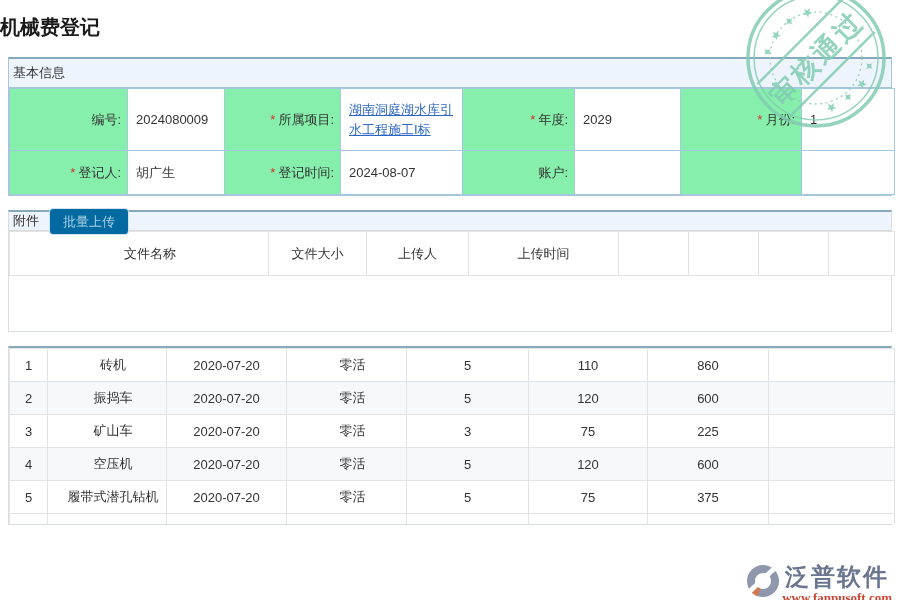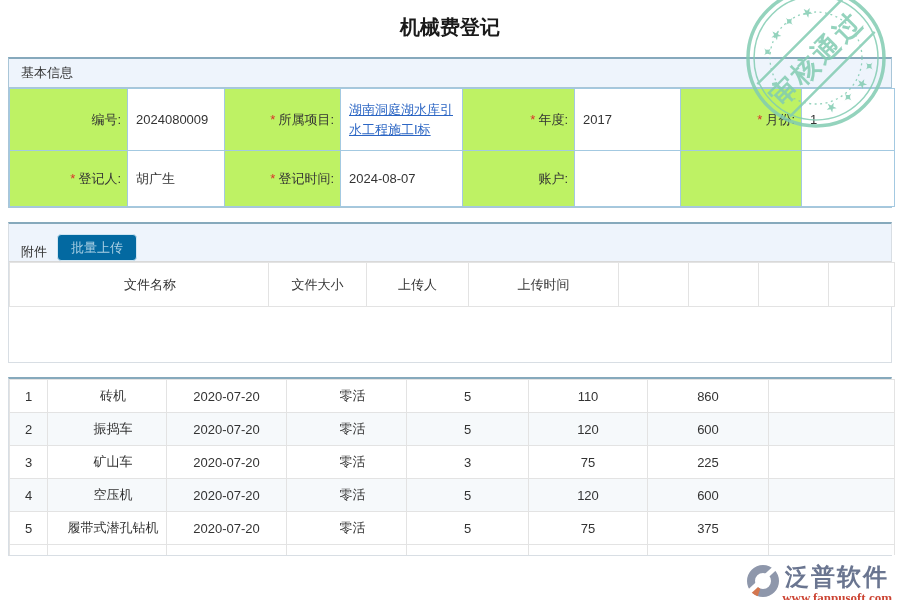--- a/index.html
+++ b/index.html
@@ -3,45 +3,45 @@
 <meta charset="utf-8">
 <style>
   * { margin:0; padding:0; box-sizing:border-box; }
   html,body { background:#fff; }
   .page {
     position:relative; width:900px; height:600px; overflow:hidden;
     background:#fff; font-family:"Liberation Sans","DejaVu Sans",sans-serif;
     color:#333; font-size:13px;
   }
   .page-title {
-    text-align:center; font-size:20px; font-weight:bold; color:#1a1a1a;
+    font-size:20px; font-weight:bold; color:#1a1a1a;
     padding-top:14px; height:57px;
   }
   .panel { margin:0 8px; border:1px solid #a9c6d8; border-top:2px solid #86a9bc; }
   .panel + .panel { margin-top:14px; }
   .panel-header {
     background:#eef4fc; display:flex; align-items:center; gap:10px;
-    padding:0 12px; border-bottom:1px solid #a9c6d8;
+    padding:0 4px; border-bottom:1px solid #a9c6d8;
   }
   .panel-header .sec-title { font-size:13px; color:#333; }
   .ph-basic { height:29px; }
-  .ph-std { height:38px;align-items:flex-end; }
+  .ph-std { height:19px; }
   .panel.gray { border:1px solid #d8dee4; border-top:2px solid #86a9bc; }
   .panel.gray .panel-header { border-bottom:1px solid #d9d9d9; }
 
   table { border-collapse:collapse; table-layout:fixed; width:100%; }
 
   
   .form-table td { border:1px solid #a3c9e1; font-size:13px; vertical-align:middle; }
   .form-table .lbl {
-    background:#bef264; text-align:right; padding-right:6px; color:#333;
+    background:#86efac; text-align:right; padding-right:6px; color:#333;
   }
   .form-table .val { background:#fff; text-align:left; padding-left:8px; }
   .form-table tr.r1 td { height:62px; }
-  .form-table tr.r2 td { height:56px; }
+  .form-table tr.r2 td { height:44px; }
   .req { color:#d9342b; margin-right:3px; font-size:13px; }
   a.proj-link { color:#2c66c4; text-decoration:underline; line-height:20px; display:inline-block; }
 
   
   .grid-table th, .grid-table td { border:1px solid #e3e3e3; font-weight:normal; font-size:13px; color:#333; background:#fff; }
   .grid-table th { height:44px; text-align:center; }
   .att-body { height:55px; background:#fff; }
   .left-pad { text-align:left; padding-left:22px; }
 
   .detail-table th { height:35px; }
@@ -88,21 +88,21 @@
           <col style="width:121px">
           <col style="width:93px">
       </colgroup>
       <tbody>
           <tr class="r1">
         <td class="lbl"><span>编号:</span></td>
         <td class="val">2024080009</td>
         <td class="lbl"><span class="req">*</span><span>所属项目:</span></td>
         <td class="val"><a class="proj-link" href="#">湖南洞庭湖水库引水工程施工I标</a></td>
         <td class="lbl"><span class="req">*</span><span>年度:</span></td>
-        <td class="val">2017</td>
+        <td class="val">2029</td>
         <td class="lbl"><span class="req">*</span><span>月份:</span></td>
         <td class="val">1</td>
       </tr>
       <tr class="r2">
         <td class="lbl"><span class="req">*</span><span>登记人:</span></td>
         <td class="val">胡广生</td>
         <td class="lbl"><span class="req">*</span><span>登记时间:</span></td>
         <td class="val">2024-08-07</td>
         <td class="lbl"><span>账户:</span></td>
         <td class="val"></td>

